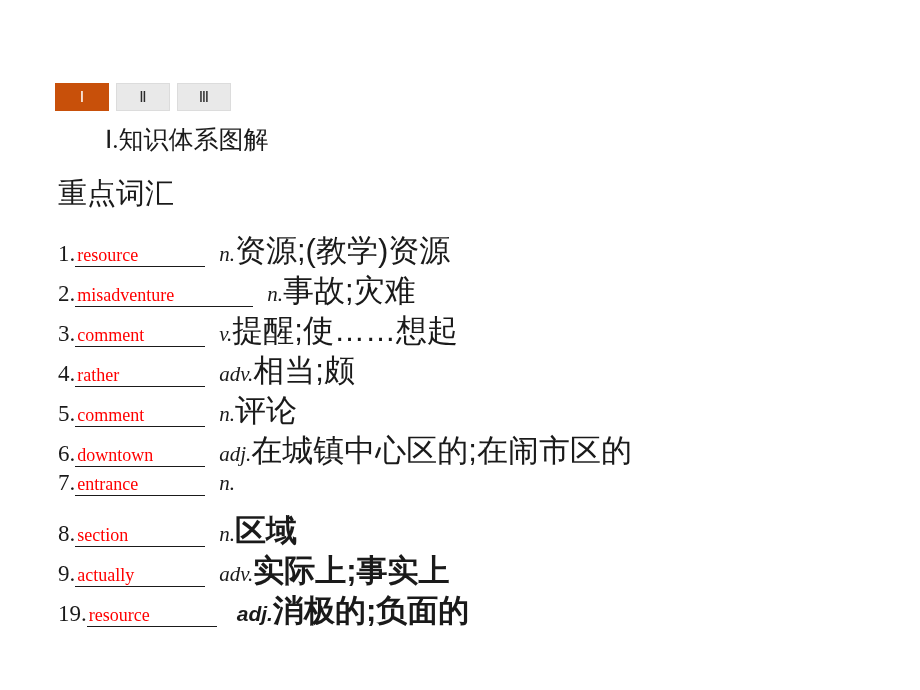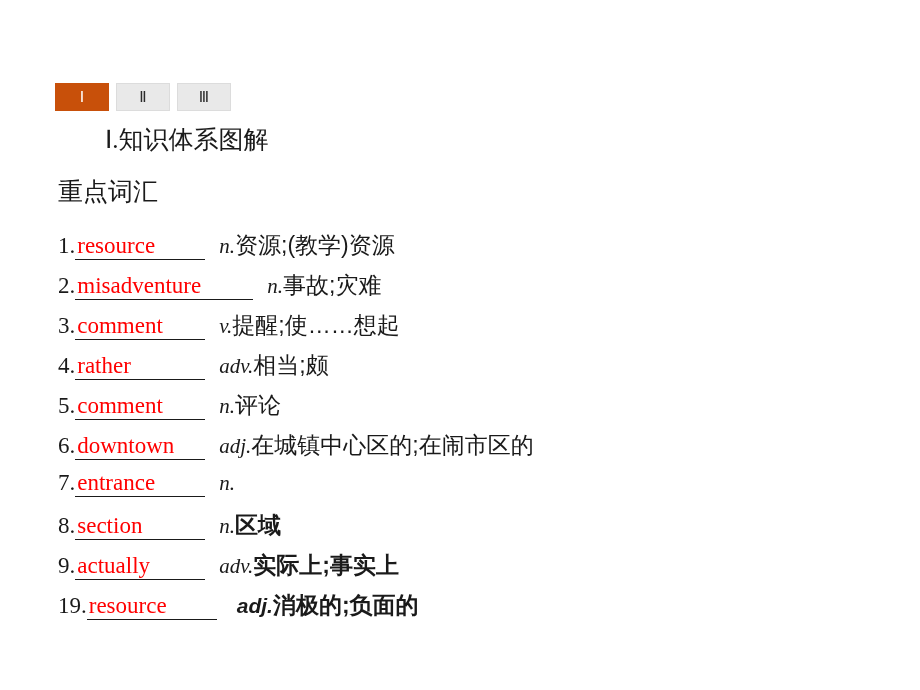--- a/index.html
+++ b/index.html
@@ -65,21 +65,21 @@
     line-height: 1.1;
     color: #1a1a1a;
     white-space: nowrap;
     margin-left: 47px;
   }
   .heading-2 {
     position: absolute;
     left: 58px;
     top: 178px;
     font-family: "Liberation Sans", sans-serif;
-    font-size: 25px;
+    font-size: 29px;
     line-height: 1.1;
     color: #1a1a1a;
     white-space: nowrap;
   }
 
   
   .vocab-list {
     position: absolute;
     left: 58px;
     top: 230px;
@@ -96,21 +96,21 @@
     font-size: 23px;
     color: #1a1a1a;
     flex: 0 0 auto;
   }
   
   .vocab-blank {
     flex: 0 0 auto;
     border-bottom: 1.4px solid #1a1a1a;
     color: #ff0000;
     font-family: "Liberation Serif", serif;
-    font-size: 23px;
+    font-size: 18px;
     line-height: 1.05;
     padding: 0 2px 1px 2px;
     box-sizing: border-box;
     text-align: left;
     min-width: 130px;
   }
   .vocab-blank.wide {
     min-width: 178px;
   }
   .vocab-pos {
@@ -123,21 +123,21 @@
   }
   .vocab-pos.sans-bold {
     font-family: "Liberation Sans", sans-serif;
     font-style: italic;
     font-weight: bold;
     font-size: 21px;
     margin-left: 20px;
   }
   .vocab-meaning {
     font-family: "Liberation Sans", sans-serif;
-    font-size: 23px;
+    font-size: 31px;
     color: #1a1a1a;
     flex: 0 0 auto;
     margin-left: 0px;
   }
   .vocab-meaning.bold {
     font-weight: bold;
   }
 </style>
 </head>
 <body>

